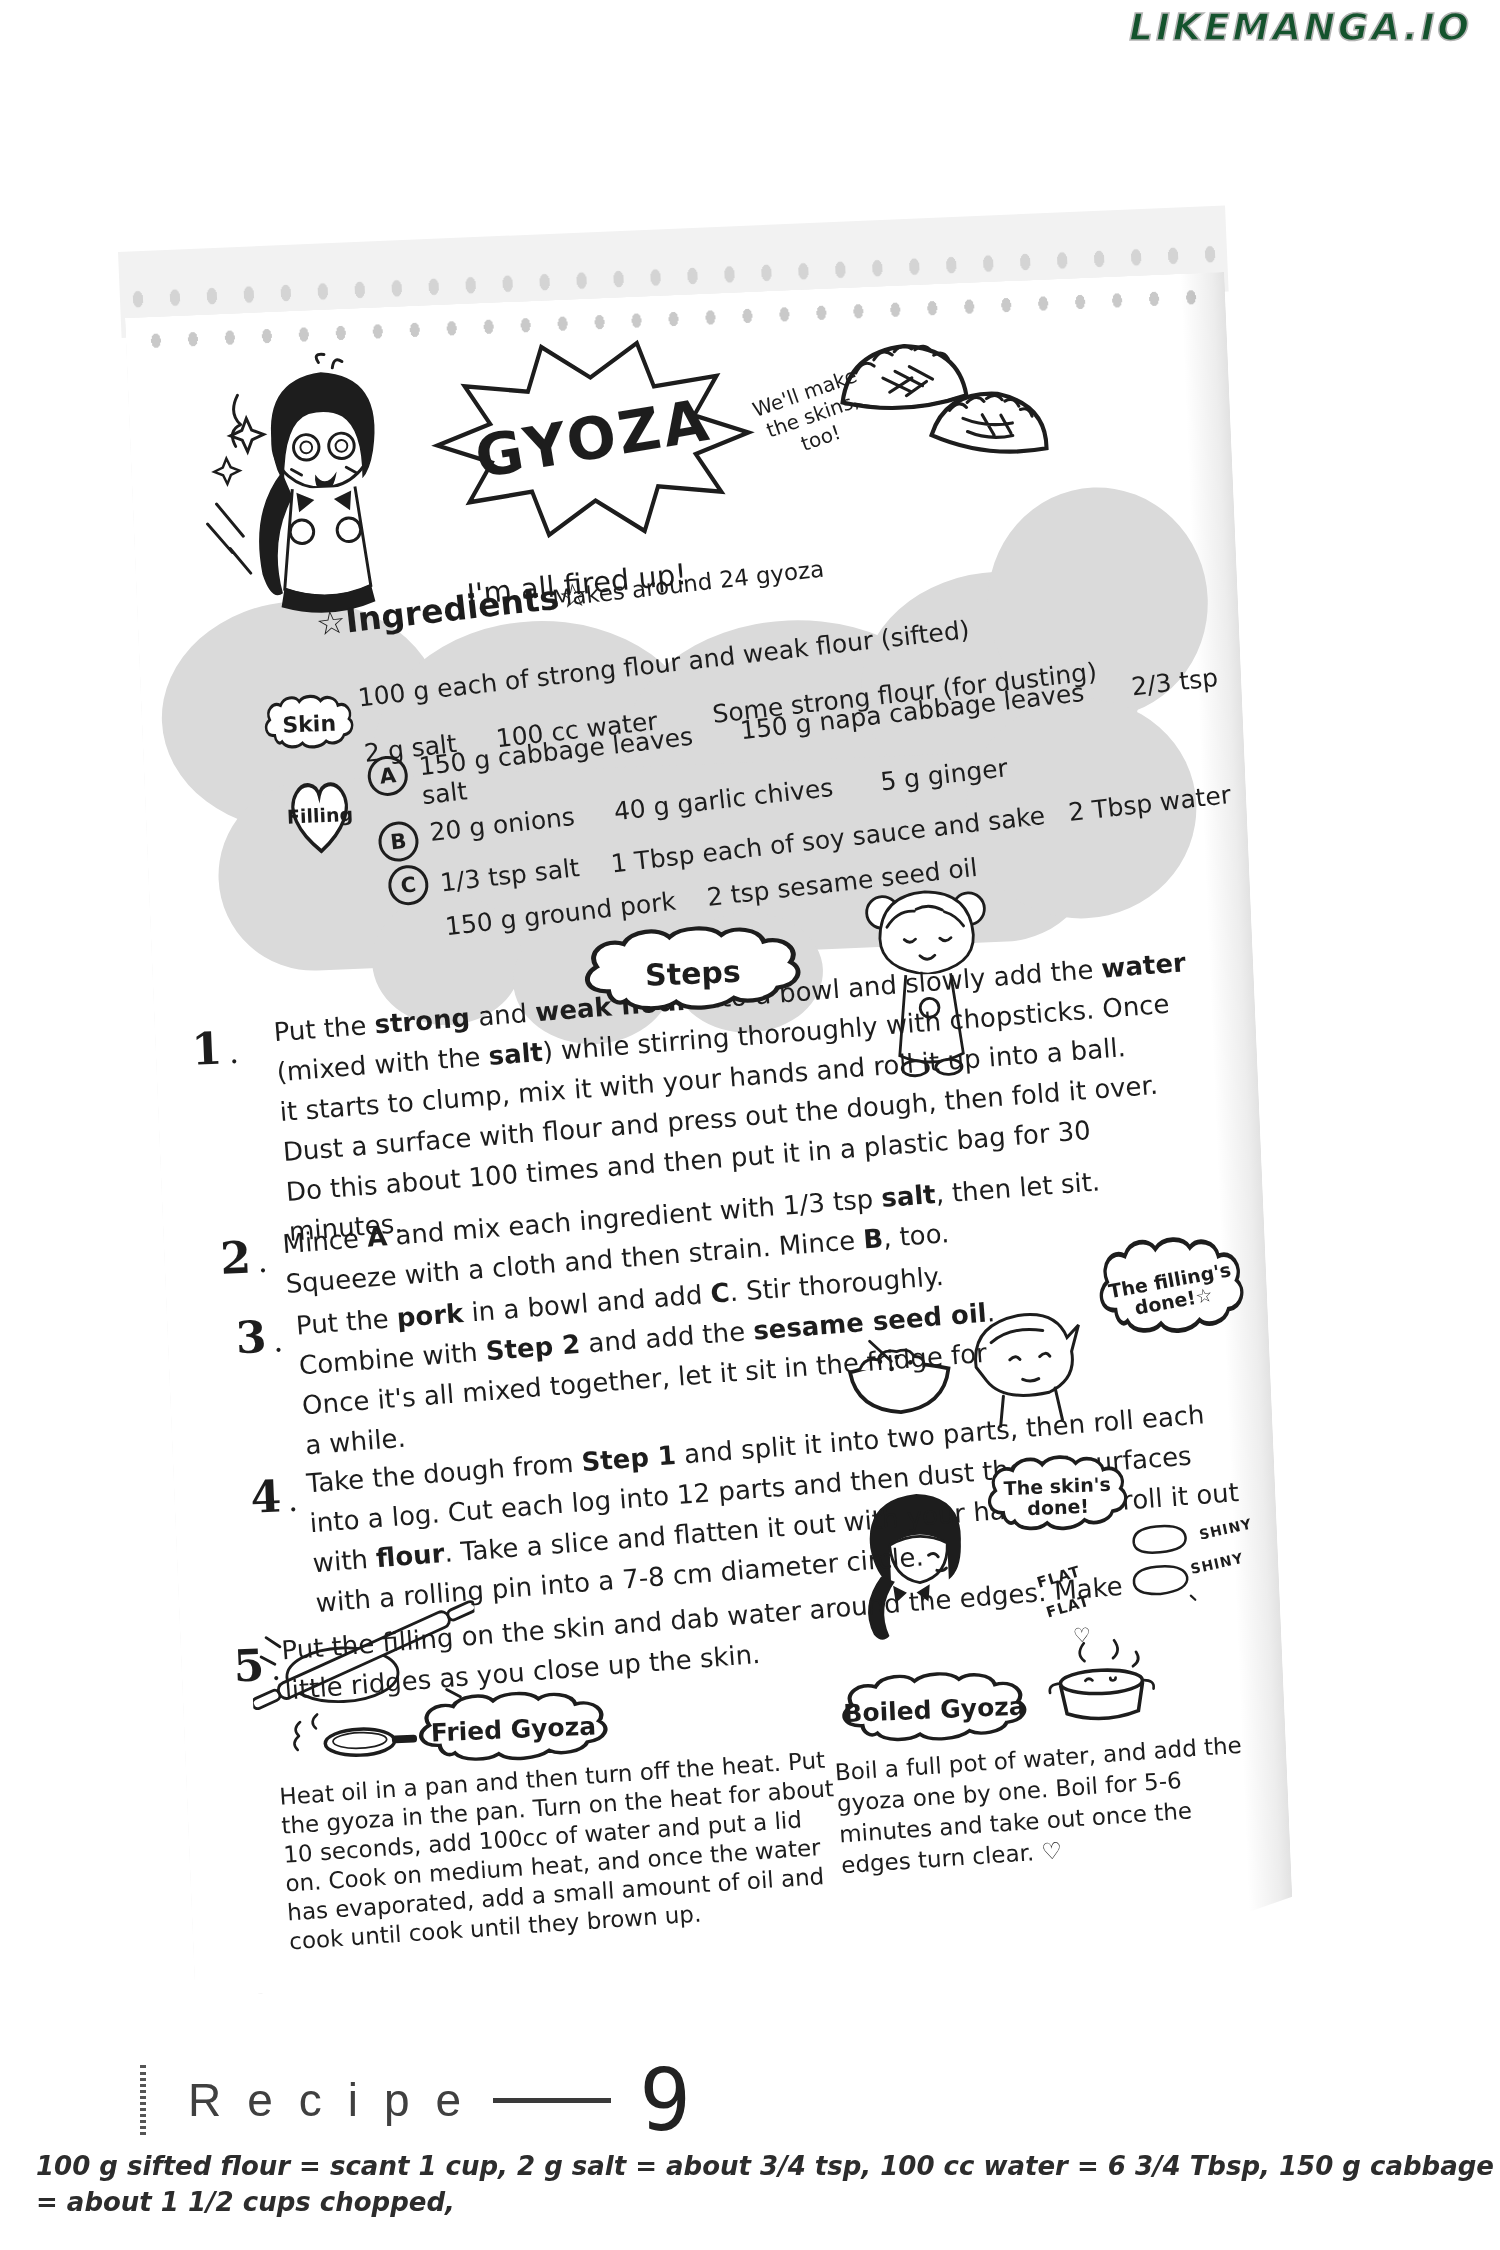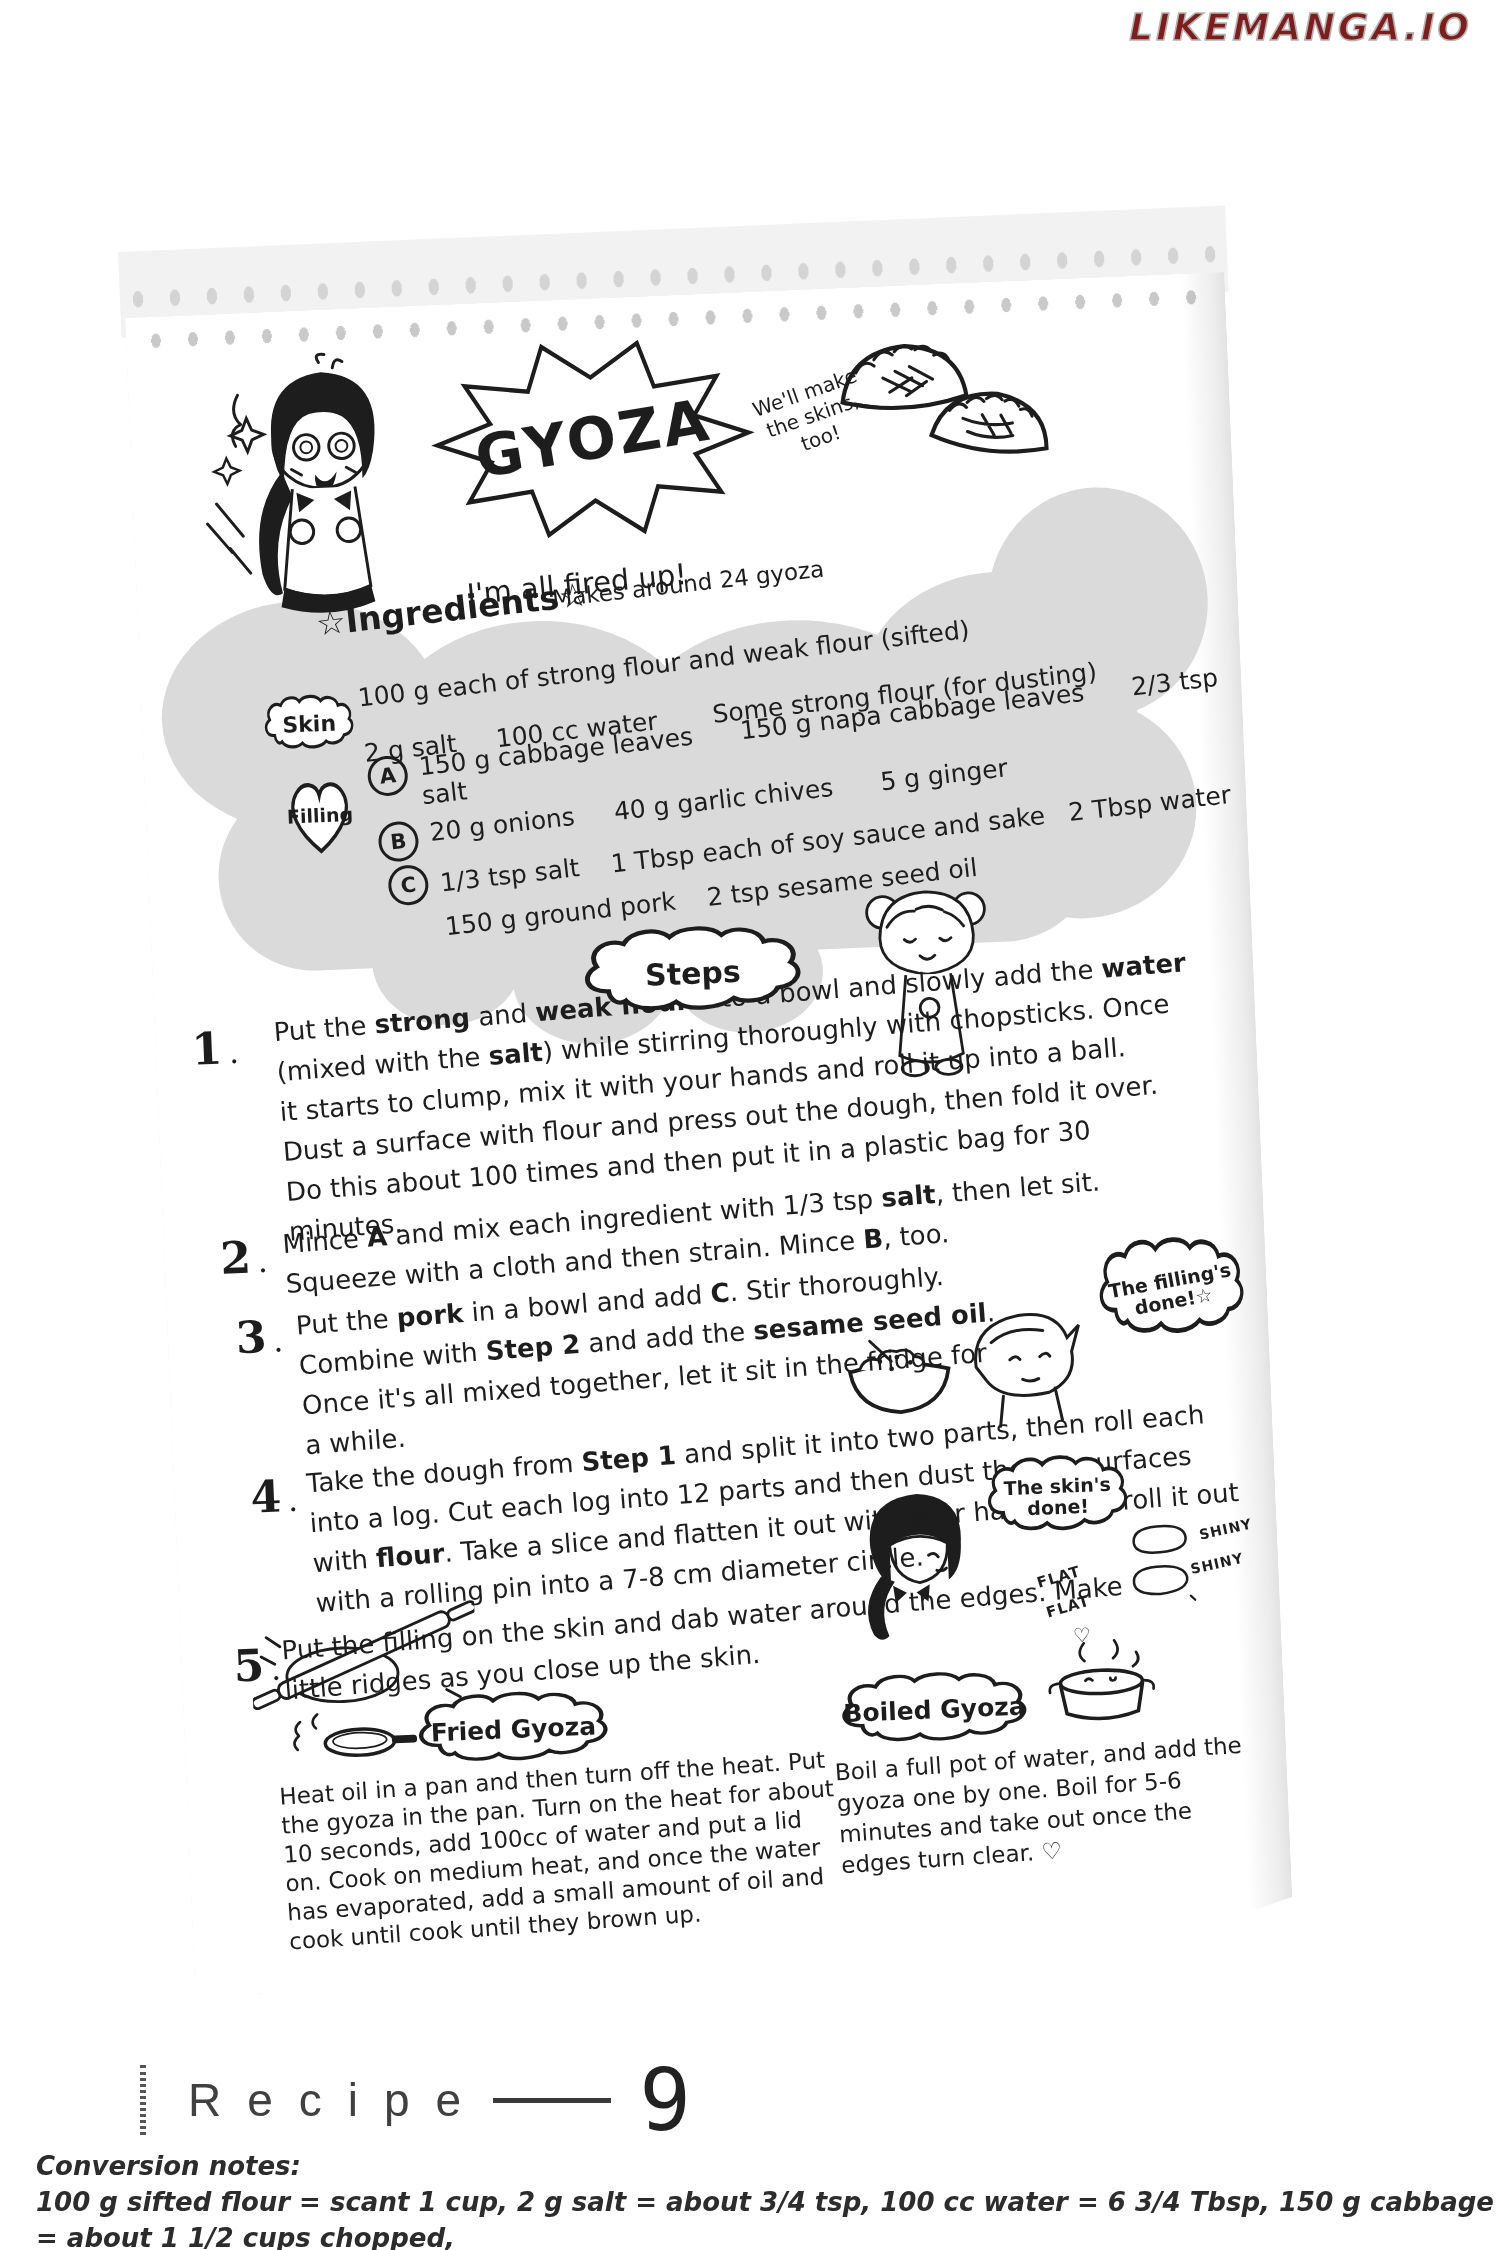--- a/index.html
+++ b/index.html
@@ -1,20 +1,20 @@
 <!DOCTYPE html>
 <html><head>
 <meta charset="utf-8">
 <style>
   html,body{margin:0;padding:0;background:#fff;}
   .canvas{position:relative;width:1500px;height:2250px;background:#fff;overflow:hidden;
           font-family:"DejaVu Sans",sans-serif;color:#1d1d1d;}
   
   .watermark{position:absolute;top:6px;right:28px;font-family:"DejaVu Sans",sans-serif;
-    font-style:italic;font-weight:800;font-size:37px;letter-spacing:3px;color:#7f1d1d;
+    font-style:italic;font-weight:800;font-size:37px;letter-spacing:3px;color:#14532d;
     -webkit-text-stroke:1.6px #b4b4b4;}
   
   .stub{position:absolute;left:118px;top:252px;width:1108px;height:86px;
     transform:rotate(-2.4deg);transform-origin:top left;background:#f2f2f2;
     background-image:radial-gradient(ellipse 8px 13px at 18px 48px,#d4d4d4 64%,transparent 66%);
     background-size:37px 80px;background-repeat:repeat-x;}
   
   .sheet{position:absolute;left:125px;top:318px;width:1100px;height:1680px;background:#fff;
     transform:rotate(-2.4deg);transform-origin:top left;
     box-shadow:8px 16px 30px rgba(0,0,0,.16);
@@ -284,18 +284,17 @@
 
   <div class="footer">
     <div class="dotbar"></div>
     <div class="dotbar"></div>
     <span class="recipe">Recipe</span>
     <div class="dash"></div>
     <span class="nine">9</span>
   </div>
 
   <div class="conv">
-    <div>Conversion notes:</div>
     <div>100 g sifted flour = scant 1 cup, 2 g salt = about 3/4 tsp, 100 cc water = 6 3/4 Tbsp, 150 g cabbage = about 1 1/2 cups chopped,</div>
 
   </div>
 
 </div>
 
 </body></html>

